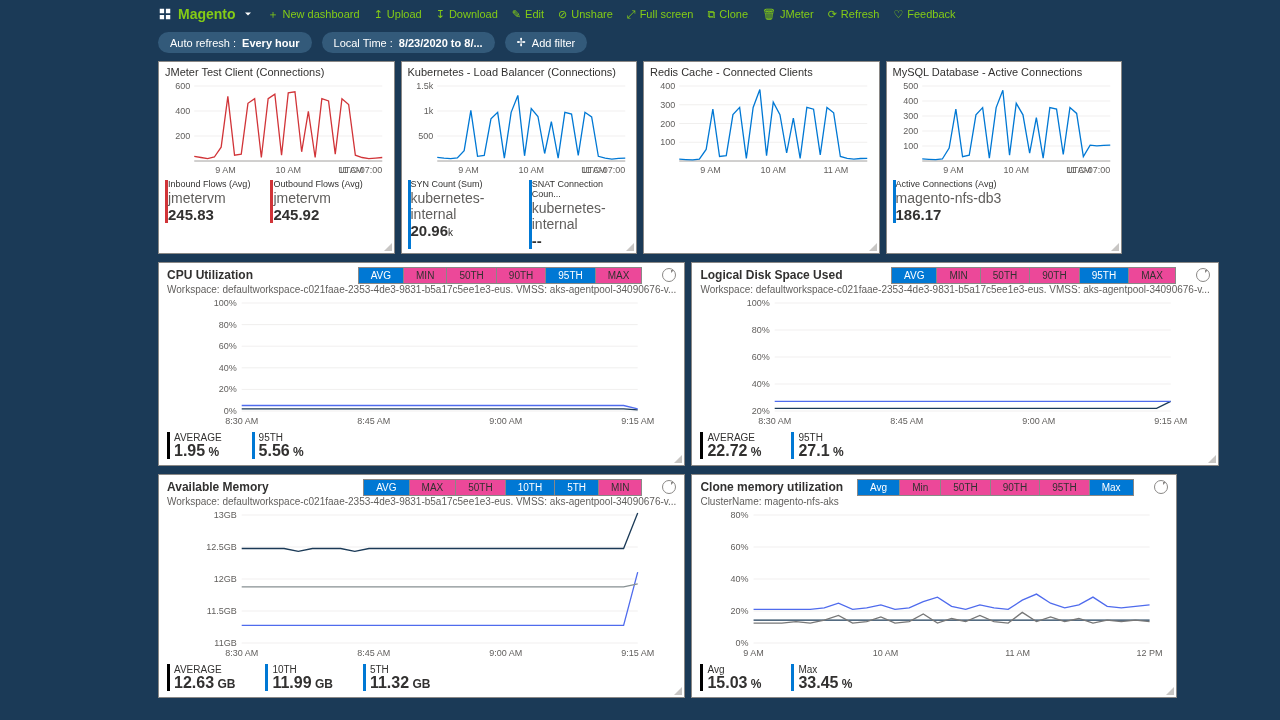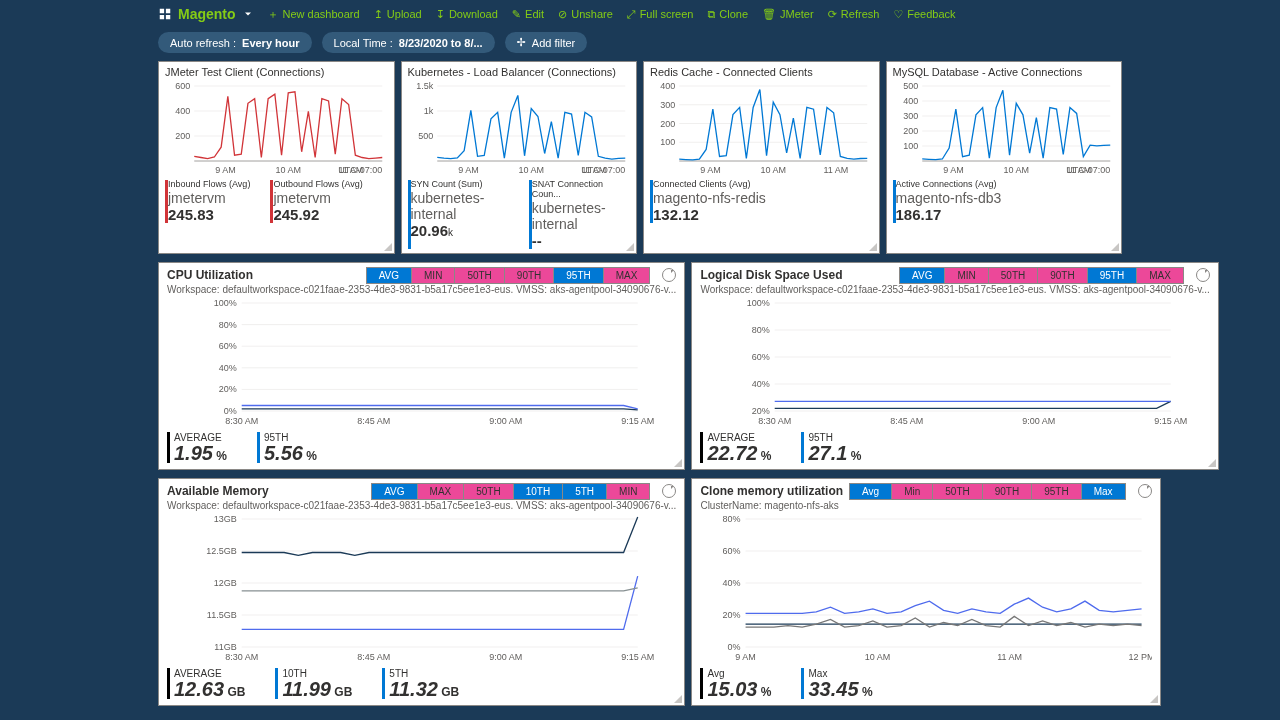--- a/index.html
+++ b/index.html
@@ -49,36 +49,36 @@
   .wide-grid {
     display:grid;
     grid-template-columns: 1fr 1fr;
     gap:6px;
     padding:0 158px 8px 158px;
   }
   .big-tile {
     background:#fff; border:1px solid #8a8886;
     padding:4px 8px 6px 8px; position:relative;
   }
-  .big-head { display:flex; align-items:center; gap:6px;}
+  .big-head { display:flex; align-items:center; gap:14px;}
   .big-head .ttl { font-size:12px; font-weight:600; white-space:nowrap;}
   .seg { display:flex; border:1px solid #8a8886; font-size:10px; margin-left:auto;}
   .seg div { padding:2px 12px; border-right:1px solid #8a8886; cursor:pointer; background:#ec4899;}
   .seg div:last-child{border-right:none;}
   .seg .on { background:#0078d4; color:#fff;}
   .refresh-ic { width:14px;height:14px; border:1.2px solid #8a8886; border-radius:50%; margin-left:6px; position:relative; cursor:pointer;}
   .refresh-ic::after{content:"";position:absolute;top:1px;right:1px;border-top:3px solid #8a8886;border-right:3px solid transparent;}
   .ws { font-size:10px; color:#605e5c; white-space:nowrap; overflow:hidden; text-overflow:ellipsis;}
   .big-chart { width:100%; height:130px;}
   .big-chart.tall { height:150px;}
   .big-metrics { display:flex; gap:30px; margin-top:4px;}
   .big-metric { border-left:3px solid #000; padding-left:4px;}
   .big-metric.bl { border-left-color:#0078d4;}
   .big-metric .lbl { font-size:10px;}
-  .big-metric .val { font-size:20px; font-weight:600; line-height:1;font-style:italic;}
+  .big-metric .val { font-size:16px; font-weight:600; line-height:1;}
   .big-metric .unit { font-size:12px; font-weight:600;}
   .corner { position:absolute; right:2px; bottom:2px; width:0;height:0;border-left:8px solid transparent; border-bottom:8px solid #c8c6c4;}
   .axis-label { fill:#605e5c; font-size:9px;}
 </style>
 </head>
 <body>
 
 <div class="toolbar">
   <div class="brand">
     <svg viewBox="0 0 16 16" width="14" height="14">
@@ -220,27 +220,20 @@
         <line x1="28" y1="24.75" x2="216" y2="24.75" stroke="#e1dfdd" stroke-width="0.5"></line>
         <text class="axis-label" x="24" y="9" text-anchor="end">400</text>
         <line x1="28" y1="6" x2="216" y2="6" stroke="#e1dfdd" stroke-width="0.5"></line>
       <line x1="28" y1="81" x2="216" y2="81" stroke="#8a8886" stroke-width="0.8"></line>
       <text class="axis-label" x="59.33333333333333" y="93" text-anchor="middle">9 AM</text>
         <text class="axis-label" x="122" y="93" text-anchor="middle">10 AM</text>
         <text class="axis-label" x="184.66666666666666" y="93" text-anchor="middle">11 AM</text>
       <polyline points="28.0,79.2 34.7,79.6 41.4,79.9 48.1,79.2 54.9,69.4 61.6,29.2 68.3,76.5 75.0,75.6 81.7,34.6 88.4,27.4 95.1,78.3 101.9,27.4 108.6,9.6 115.3,75.6 122.0,22.1 128.7,34.6 135.4,73.0 142.1,38.1 148.9,78.3 155.6,27.4 162.3,29.2 169.0,74.8 175.7,27.4 182.4,32.8 189.1,76.5 195.9,78.3 202.6,79.2 209.3,78.5 216.0,78.3" fill="none" stroke="#0078d4" stroke-width="1.3"></polyline>
 
     </svg>
-    <div class="tile-footer">
-        <div class="metric-block ">
-      <div class="lbl">Connected Clients (Avg)</div>
-      <div class="sub">magento-nfs-redis</div>
-      <div class="val">132.12<span style="font-size:10px;font-weight:400"></span></div>
-    </div>
-      </div>
     <div class="corner"></div>
   </div>
     <div class="tile">
     <div class="ttl">MySQL Database - Active Connections</div>
     <svg class="mini-chart" viewBox="0 0 220 95">
       <text class="axis-label" x="24" y="69" text-anchor="end">100</text>
         <line x1="28" y1="66" x2="216" y2="66" stroke="#e1dfdd" stroke-width="0.5"></line>
         <text class="axis-label" x="24" y="54" text-anchor="end">200</text>
         <line x1="28" y1="51" x2="216" y2="51" stroke="#e1dfdd" stroke-width="0.5"></line>
         <text class="axis-label" x="24" y="39" text-anchor="end">300</text>

